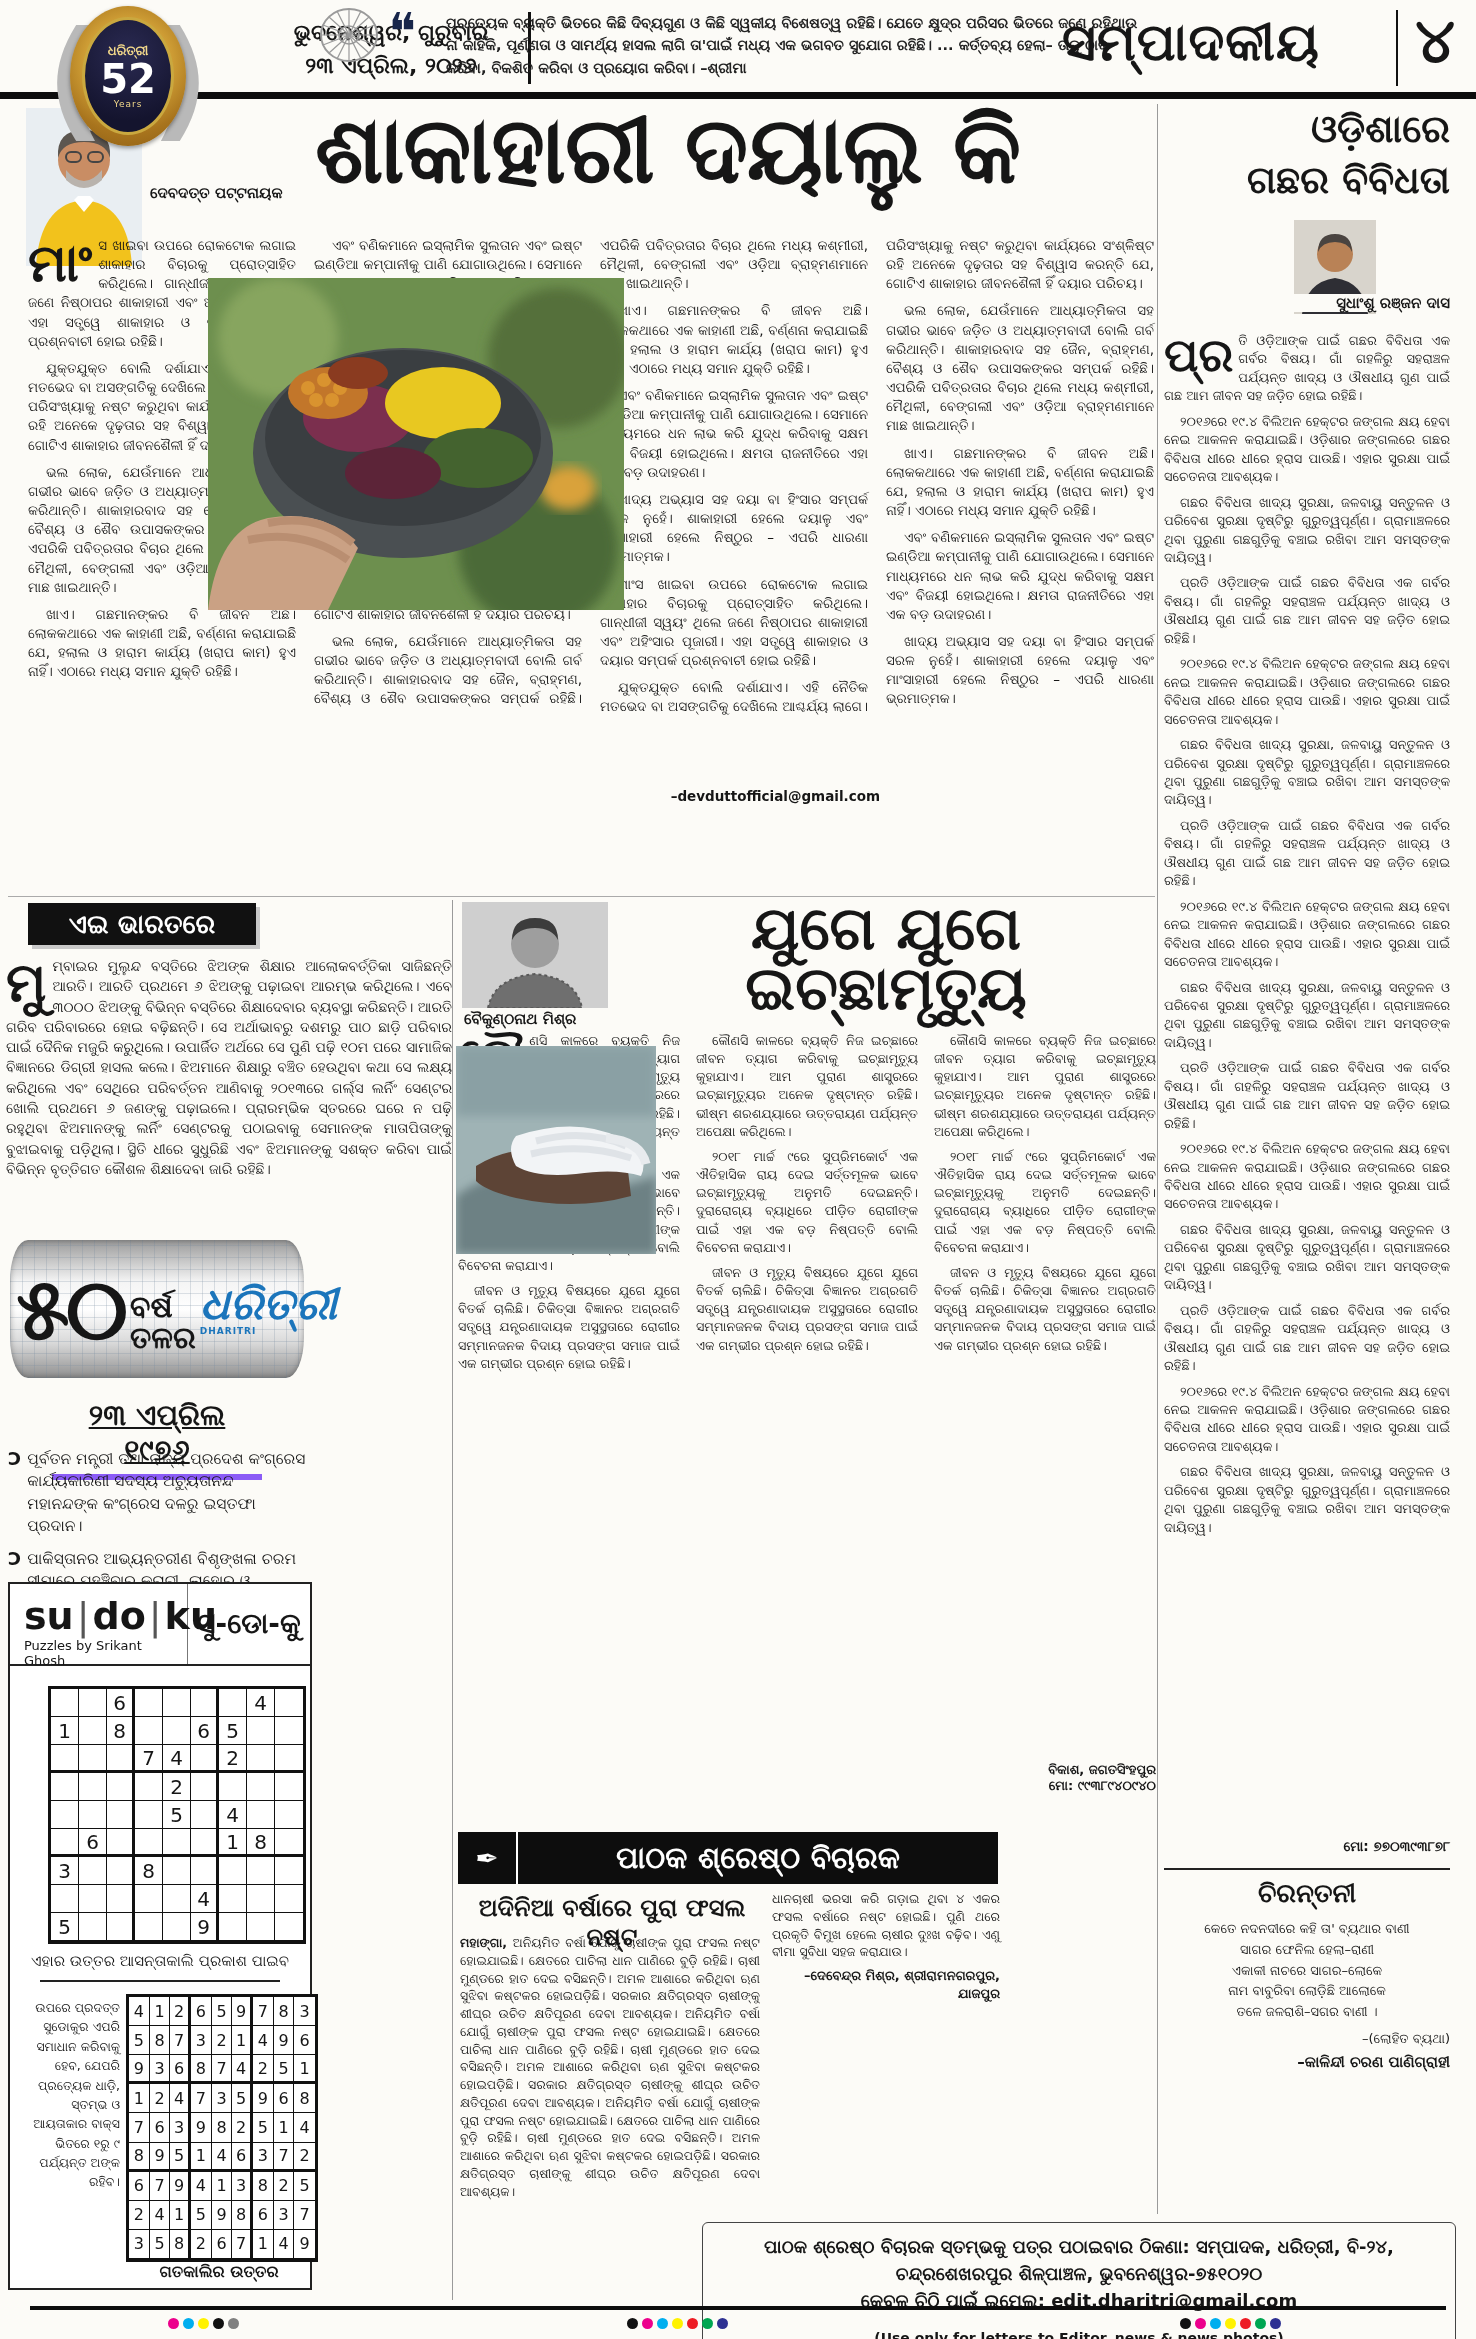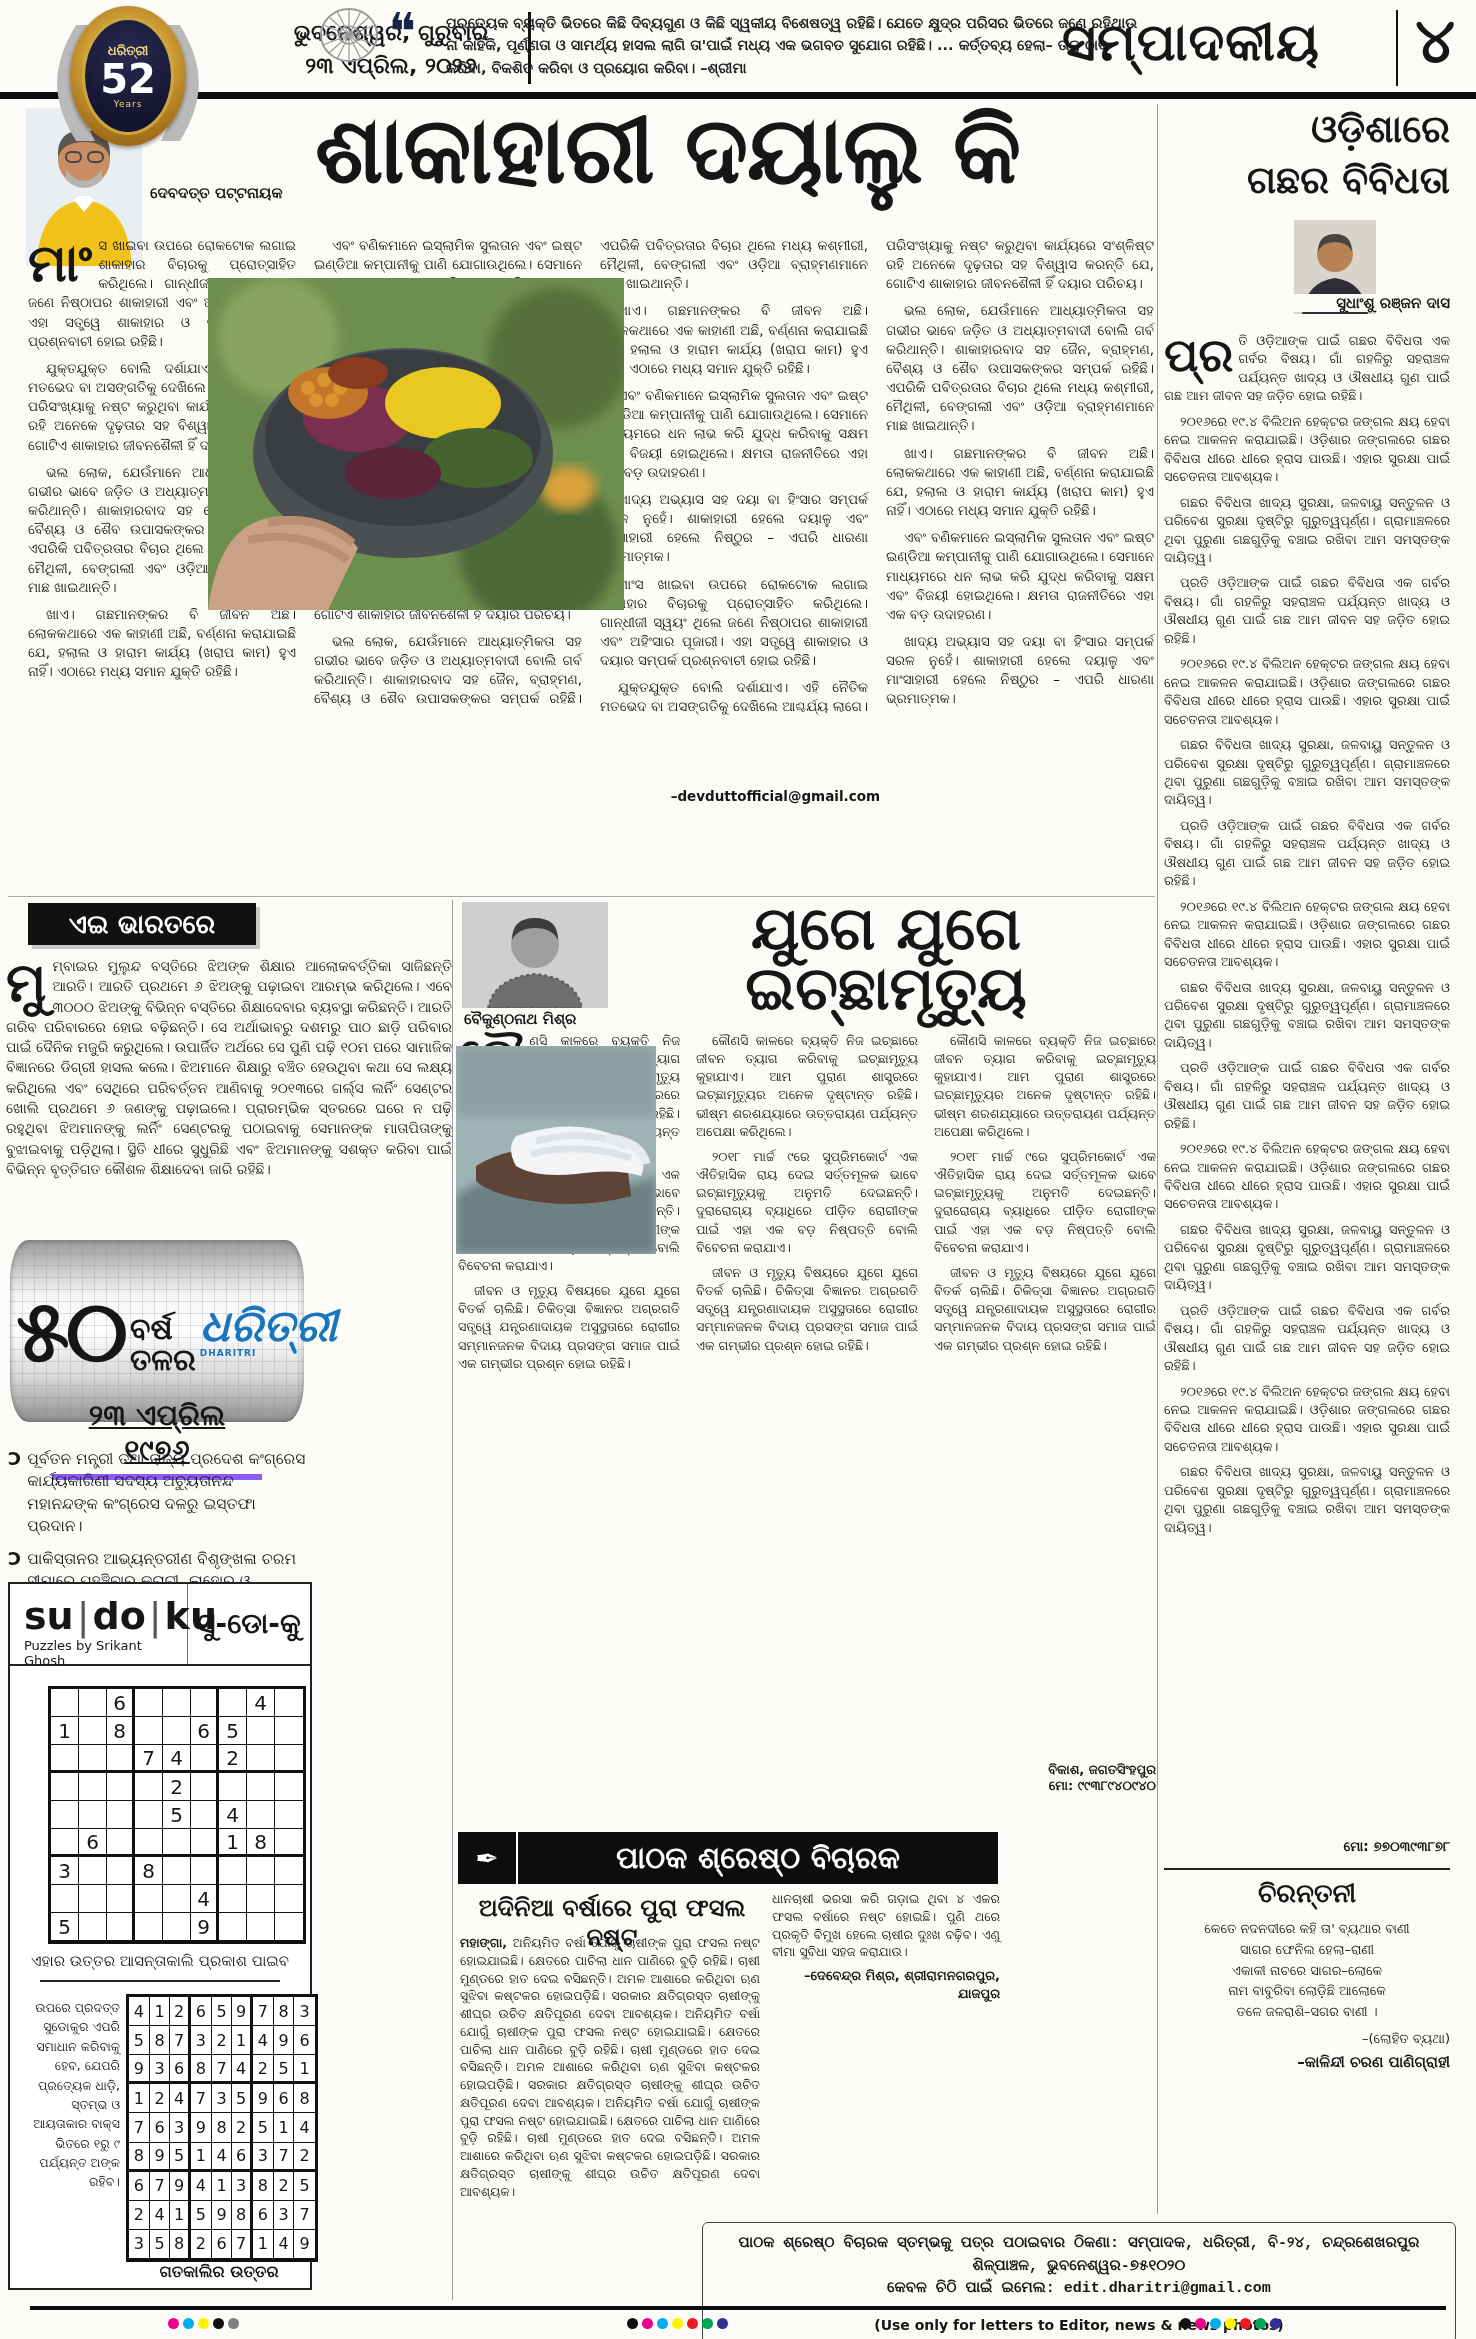--- a/index.html
+++ b/index.html
@@ -70,21 +70,21 @@
   #euth-headline{left:612px;top:898px;width:548px;font-size:60px;font-weight:bold;text-align:center;line-height:1.0;}
   #euth-byline{left:464px;top:1010px;width:180px;font-size:15px;font-weight:bold;}
   #euth-body{left:458px;top:1032px;width:698px;height:770px;column-count:3;column-gap:16px;
      font-size:12.8px;line-height:1.42;overflow:hidden;}
   #euth-body p{margin:0 0 7px 0;text-indent:16px;}
   #euth-body p.first{text-indent:0;}
   #euth-body p.first::first-letter{float:left;font-size:46px;line-height:.9;padding:3px 5px 0 0;font-weight:bold;}
   #hands-img{left:456px;top:1046px;width:200px;height:208px;z-index:3;}
   #euth-sign{left:920px;top:1762px;width:236px;font-size:13px;font-weight:bold;text-align:right;z-index:4;background:#fcfbf7;}
   
-  #fifty-banner{left:10px;top:1240px;width:294px;height:182px;border-radius:18px/40px;
+  #fifty-banner{left:10px;top:1240px;width:294px;height:138px;border-radius:18px/40px;
      background:
        repeating-linear-gradient(90deg,rgba(120,140,160,.25) 0 1px,transparent 1px 12px),
        repeating-linear-gradient(0deg,rgba(120,140,160,.25) 0 1px,transparent 1px 12px),
        linear-gradient(180deg,#9a9a9a,#f4f4f4 30%,#ffffff 50%,#d8d8d8 75%,#8f8f8f);
      box-shadow:inset 0 0 6px rgba(0,0,0,.35);display:flex;align-items:center;padding:0 6px;box-sizing:border-box;}
   #fifty-banner .n50{font-size:86px;font-weight:bold;line-height:1;letter-spacing:-4px;}
   #fifty-banner .mid{font-size:30px;font-weight:bold;margin:26px 4px 0 6px;line-height:1.05;width:92px;}
   #fifty-banner .dlogo{color:#1b75bb;font-size:44px;font-weight:bold;font-style:italic;line-height:1;}
   #fifty-banner .dsub{color:#1b75bb;font-size:9px;font-weight:bold;letter-spacing:1px;}
   #fifty-date{left:52px;top:1398px;width:210px;font-size:29px;font-weight:bold;text-align:center;
@@ -119,21 +119,21 @@
      border-right:2px solid #fff;font-size:28px;}
   #reader-banner .btxt{flex:1;text-align:center;font-size:30px;font-weight:bold;}
   #letter-headline{left:462px;top:1894px;width:300px;font-size:24px;font-weight:bold;text-align:center;line-height:1.2;}
   #letter-body{left:460px;top:1934px;width:300px;height:372px;font-size:12.5px;line-height:1.42;overflow:hidden;}
   #letter-body .lead-in{font-weight:bold;margin-top:20px;}
   #letter-right{left:772px;top:1890px;width:228px;font-size:12.5px;line-height:1.42;}
   #letter-sign{font-weight:bold;text-align:right;margin-top:6px;font-size:13px;}
   
   #address-note{left:702px;top:2222px;width:754px;border:1px solid #444;border-radius:6px;
      padding:10px 14px;box-sizing:border-box;text-align:center;}
-  #address-note .l1{font-size:15px;font-weight:bold;line-height:1.5;font-family:Liberation Mono, monospace;}
+  #address-note .l1{font-size:18px;font-weight:bold;line-height:1.5;}
   #address-note .l2{font-size:14px;font-weight:bold;margin-top:16px;}
   
   #foot-rule{left:30px;top:2306px;width:1416px;height:4px;background:#0d0d0d;}
   .dotgroup{position:absolute;top:2318px;display:flex;gap:4px;}
   .dot{width:11px;height:11px;border-radius:50%;}
   
   svg{display:block;}
 </style>
 </head>
 <body>

